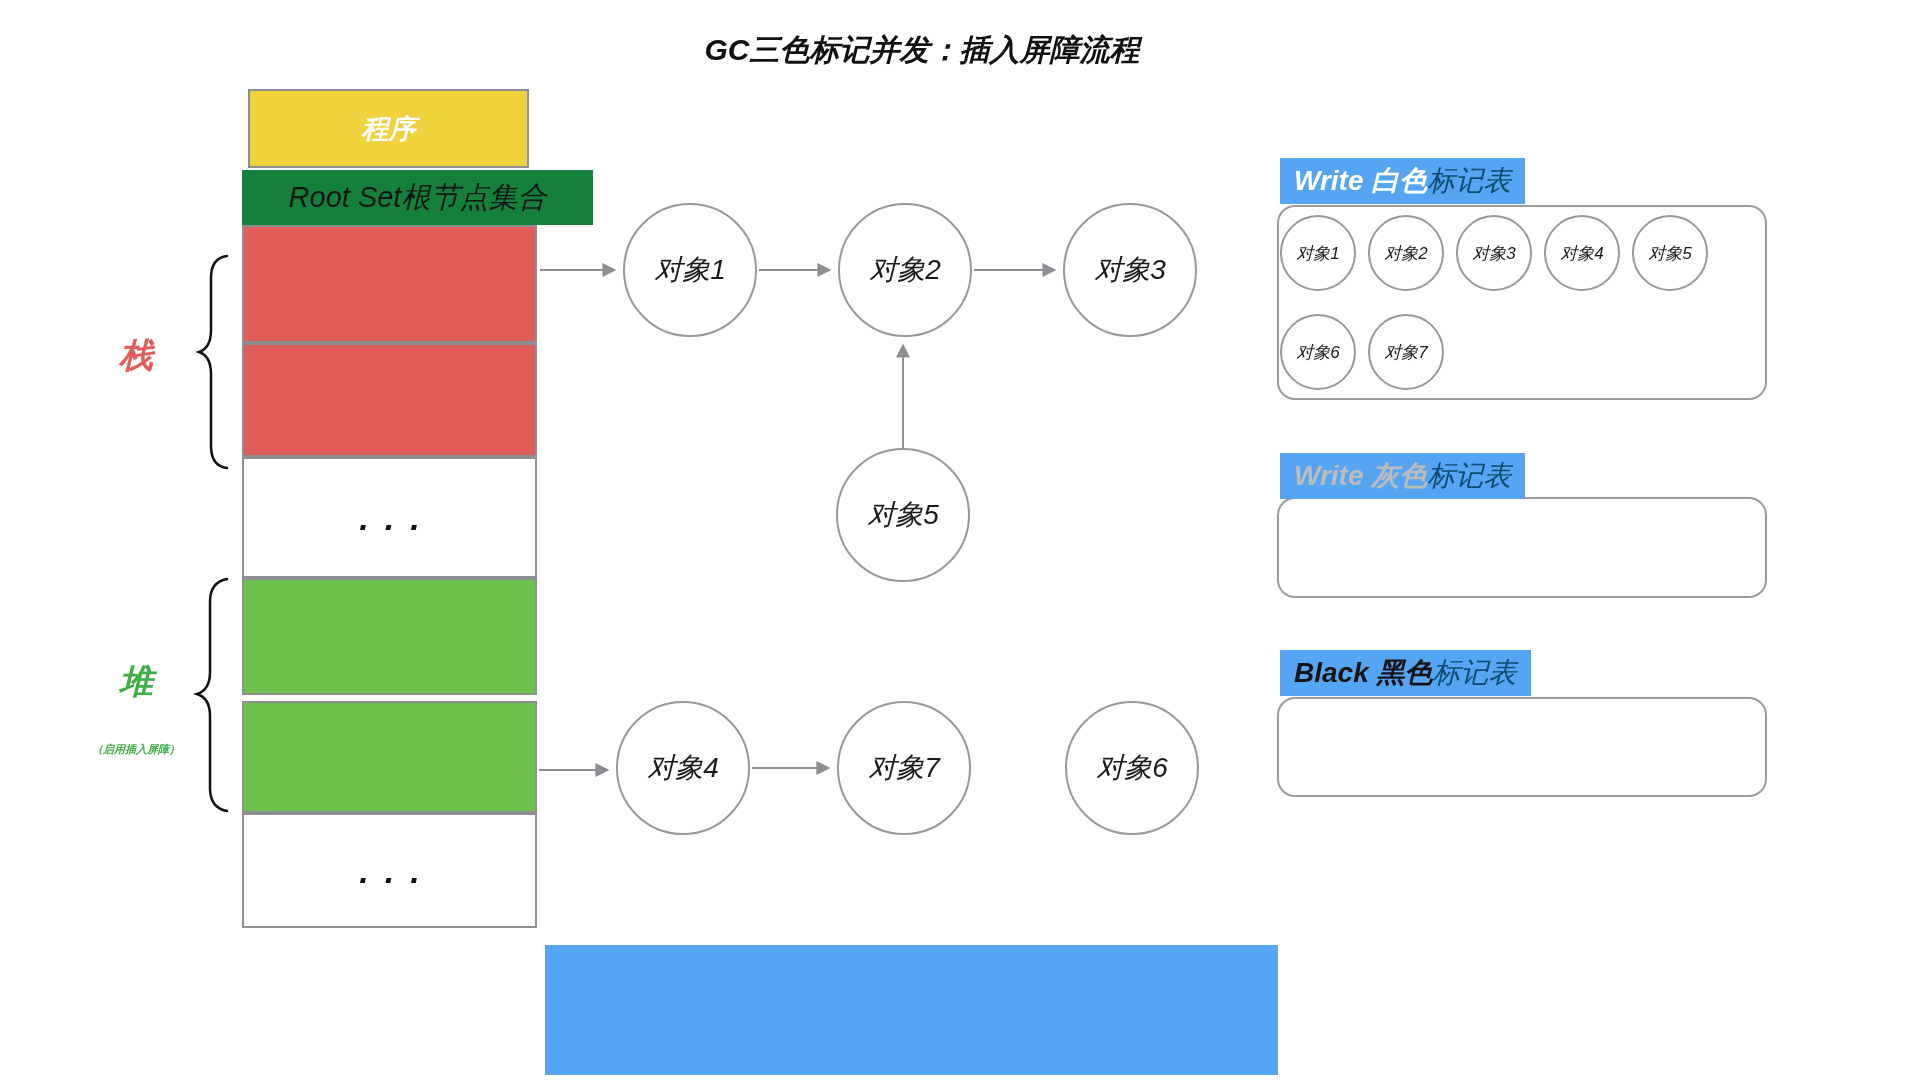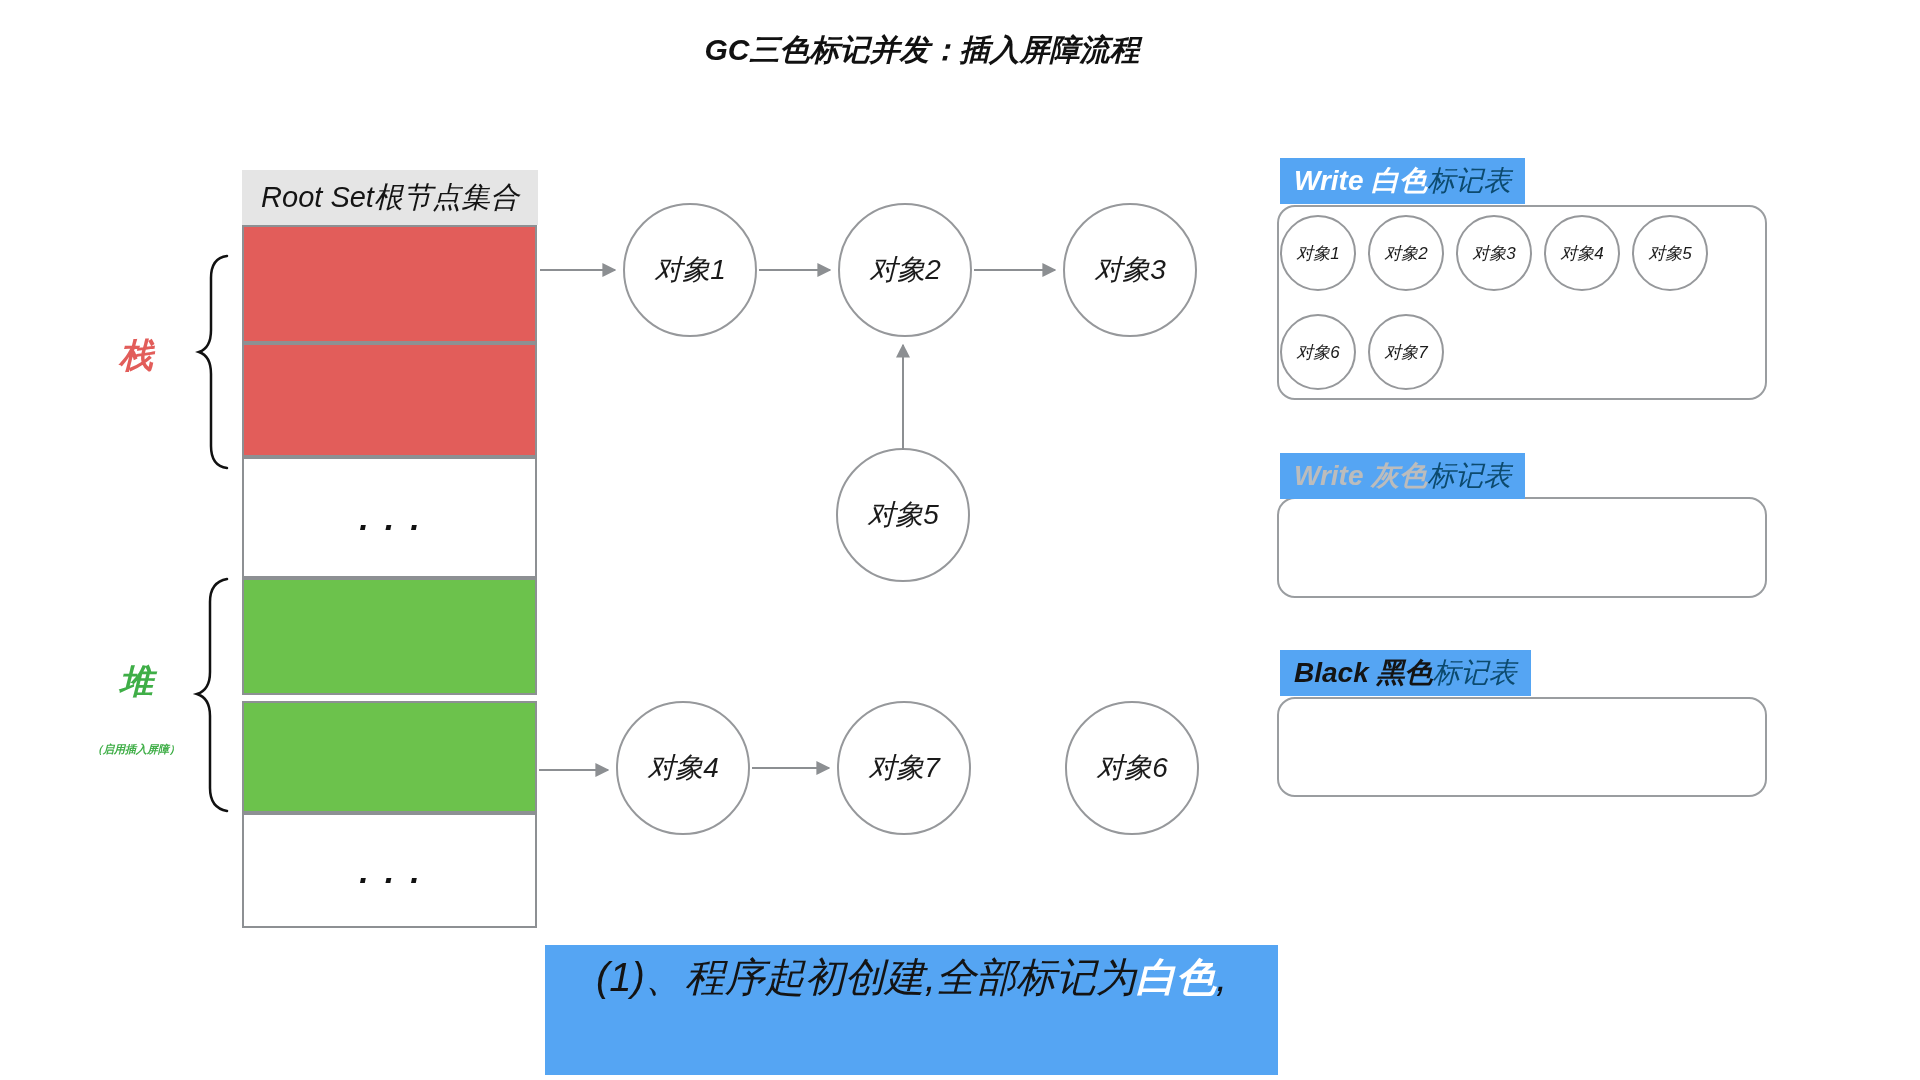--- a/index.html
+++ b/index.html
@@ -6,21 +6,21 @@
   body{font-family:"Liberation Sans","DejaVu Sans",sans-serif;}
   .canvas{position:relative;width:1920px;height:1080px;background:#ffffff;overflow:hidden;font-style:italic;}
 
   .title{position:absolute;left:422px;top:30px;width:1000px;text-align:center;
          font-size:30px;font-weight:bold;color:#111;}
 
   
   .box{position:absolute;box-sizing:border-box;display:flex;align-items:center;justify-content:center;}
   .program{left:248px;top:89px;width:281px;height:79px;background:#efd23d;border:2px solid #8d9093;
            color:#ffffff;font-size:27px;font-weight:bold;}
-  .rootset{left:242px;top:170px;width:296px;height:55px;background:#e5e5e5;color:#141414;font-size:29px;}
+  .rootset{left:242px;top:170px;width:351px;height:55px;background:#15803d;color:#141414;font-size:29px;}
   .cell{left:242px;width:295px;border:2px solid #8d9093;}
   .red{background:#e25d5a;}
   .green{background:#6cc24c;}
   .white{background:#ffffff;}
   .c1{top:225px;height:118px;}
   .c2{top:343px;height:114px;}
   .c3{top:457px;height:121px;}
   .c4{top:578px;height:117px;}
   .c5{top:701px;height:112px;}
   .c6{top:813px;height:115px;}
@@ -63,20 +63,21 @@
 
   svg.overlay{position:absolute;left:0;top:0;z-index:1;pointer-events:none;}
 </style>
 </head>
 <body>
 
 <div class="canvas">
 
   <div class="title">GC三色标记并发：插入屏障流程</div>
 
+  <div class="box program">程序</div>
   <div class="box rootset">Root Set根节点集合</div>
   <div class="box cell red c1"></div>
   <div class="box cell red c2"></div>
   <div class="box cell white c3">
     <span class="dots">...</span>
   </div>
   <div class="box cell green c4"></div>
   <div class="box cell green c5"></div>
   <div class="box cell white c6">
     <span class="dots">...</span>
@@ -132,16 +133,15 @@
     <span class="en">Write 灰色</span><span class="suffix">标记表</span>
   </div>
   <div class="tbl-box box-grey"></div>
 
   <div class="tbl-label lbl-black">
     <span class="en">Black 黑色</span><span class="suffix">标记表</span>
   </div>
   <div class="tbl-box box-black"></div>
 
   <div class="caption">
-    <div><span>(1)、程序起初创建,全部标记为</span><span class="em">白色</span><span>,</span></div>
   </div>
 
 </div>
 
 </body></html>

